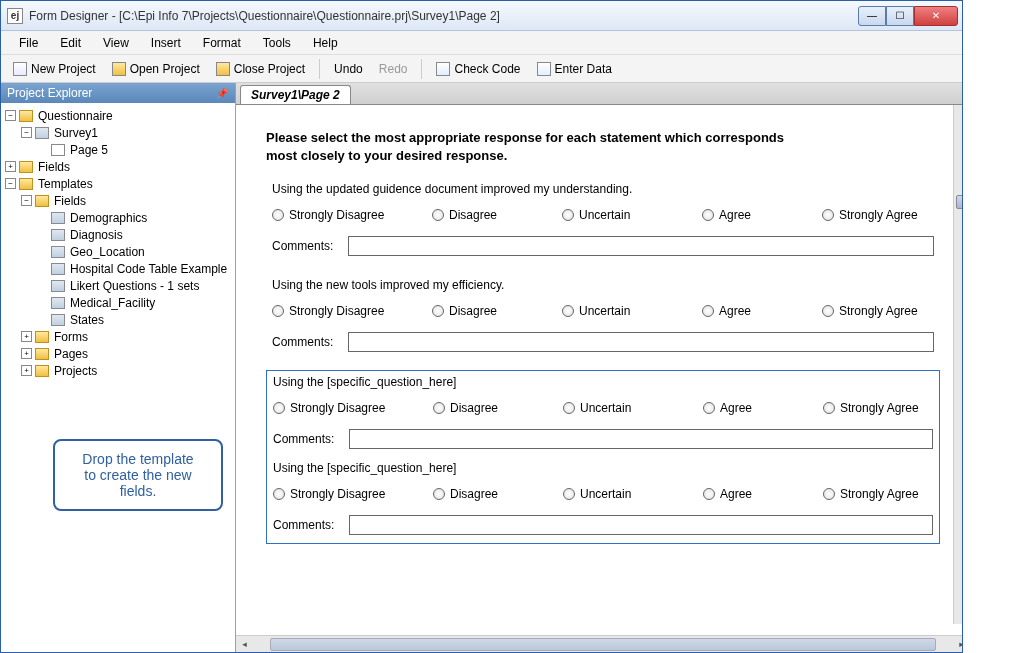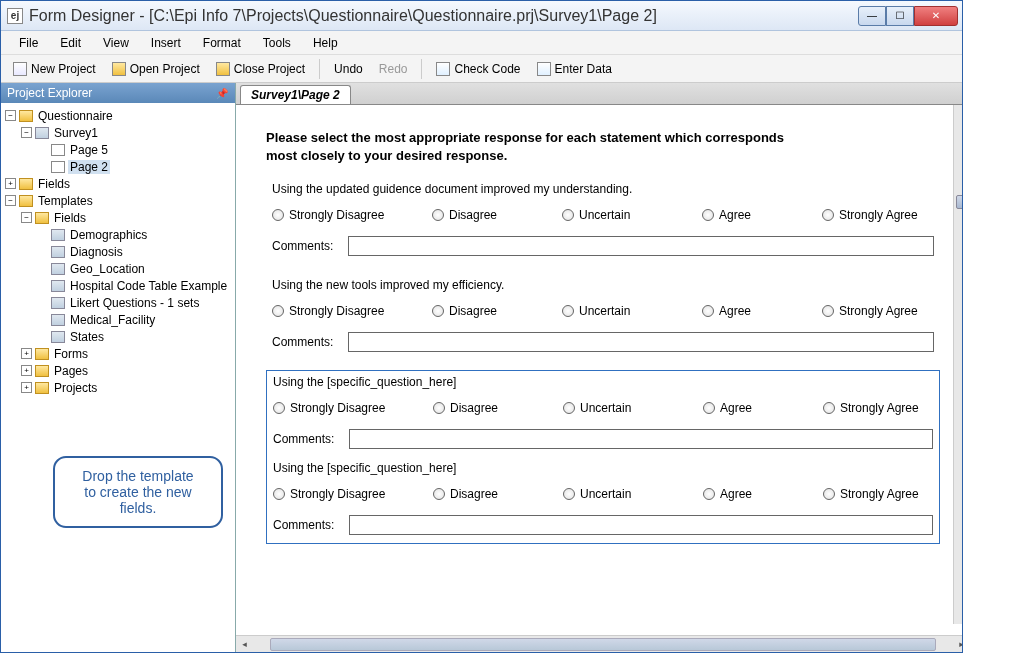--- a/index.html
+++ b/index.html
@@ -20,21 +20,21 @@
   display: flex; align-items: center;
   padding-left: 6px;
 }
 .titlebar .app-icon {
   width: 16px; height: 16px;
   background: #fff; border: 1px solid #888;
   display: flex; align-items: center; justify-content: center;
   font-weight: bold; font-size: 10px; color: #333;
   margin-right: 6px;
 }
-.titlebar .title-text { color: #333; font-size: 16px; }
+.titlebar .title-text { color: #333; font-size: 12px; }
 .titlebar .win-controls { margin-left: auto; display: flex; height: 20px; gap: 0; margin-right: 4px; }
 .win-btn { width: 28px; height: 20px; border: 1px solid #5a7ca8; background: linear-gradient(#e8f0fa,#c8d8ee); display: flex; align-items: center; justify-content: center; font-size:10px; }
 .win-btn.close { width: 44px; background: linear-gradient(#f08080,#d04040); color:#fff; border-color:#a03030; border-radius: 0 3px 3px 0;}
 .win-btn.min { border-radius: 3px 0 0 3px;}
 
 .menubar {
   height: 24px; background: #f4f4f4;
   display: flex; align-items: center; gap: 2px;
   padding: 0 8px;
   border-bottom: 1px solid #ddd;
@@ -74,21 +74,21 @@
 .tree-icon.folder { background: linear-gradient(#ffe8a0,#f0c040); border:1px solid #c09020;}
 .tree-icon.page { background:#fff; border:1px solid #888;}
 .tree-icon.form { background:linear-gradient(#e0e8f0,#c0d0e0); border:1px solid #889;}
 .tree-node.selected { }
 .tree-node.selected .tree-label { background:#d0e0f0; }
 .tree-label { padding:0 2px; }
 
 .callout {
   margin: 60px 10px 10px 50px;
   border:2px solid #3060a0;
-  border-radius:13px;
+  border-radius:8px;
   background:#fff;
   padding: 10px 20px;
   color:#3060a0;
   font-size:14px;
   text-align:center;
   width: 170px;
 }
 
 .canvas-area { flex:1; display:flex; flex-direction:column; background:#7dd3fc; position:relative;}
 .tab-strip { height:22px; background:linear-gradient(#e0e0e0,#d0d0d0); display:flex; align-items:flex-end; padding-left:4px; border-bottom:1px solid #888;}
@@ -204,24 +204,20 @@
           </div>
         <div class="tree-node" style="padding-left:18px">
             <span class="tree-toggle">−</span>
             <span class="tree-icon form"></span>
             <span class="tree-label">Survey1</span>
           </div>
         <div class="tree-node" style="padding-left:48px">
             <span class="tree-icon page"></span>
             <span class="tree-label">Page 5</span>
           </div>
-        <div class="tree-node selected" style="padding-left:48px">
-            <span class="tree-icon page"></span>
-            <span class="tree-label">Page 2</span>
-          </div>
         <div class="tree-node" style="padding-left:2px">
             <span class="tree-toggle">+</span>
             <span class="tree-icon folder"></span>
             <span class="tree-label">Fields</span>
           </div>
         <div class="tree-node" style="padding-left:2px">
             <span class="tree-toggle">−</span>
             <span class="tree-icon folder"></span>
             <span class="tree-label">Templates</span>
           </div>

